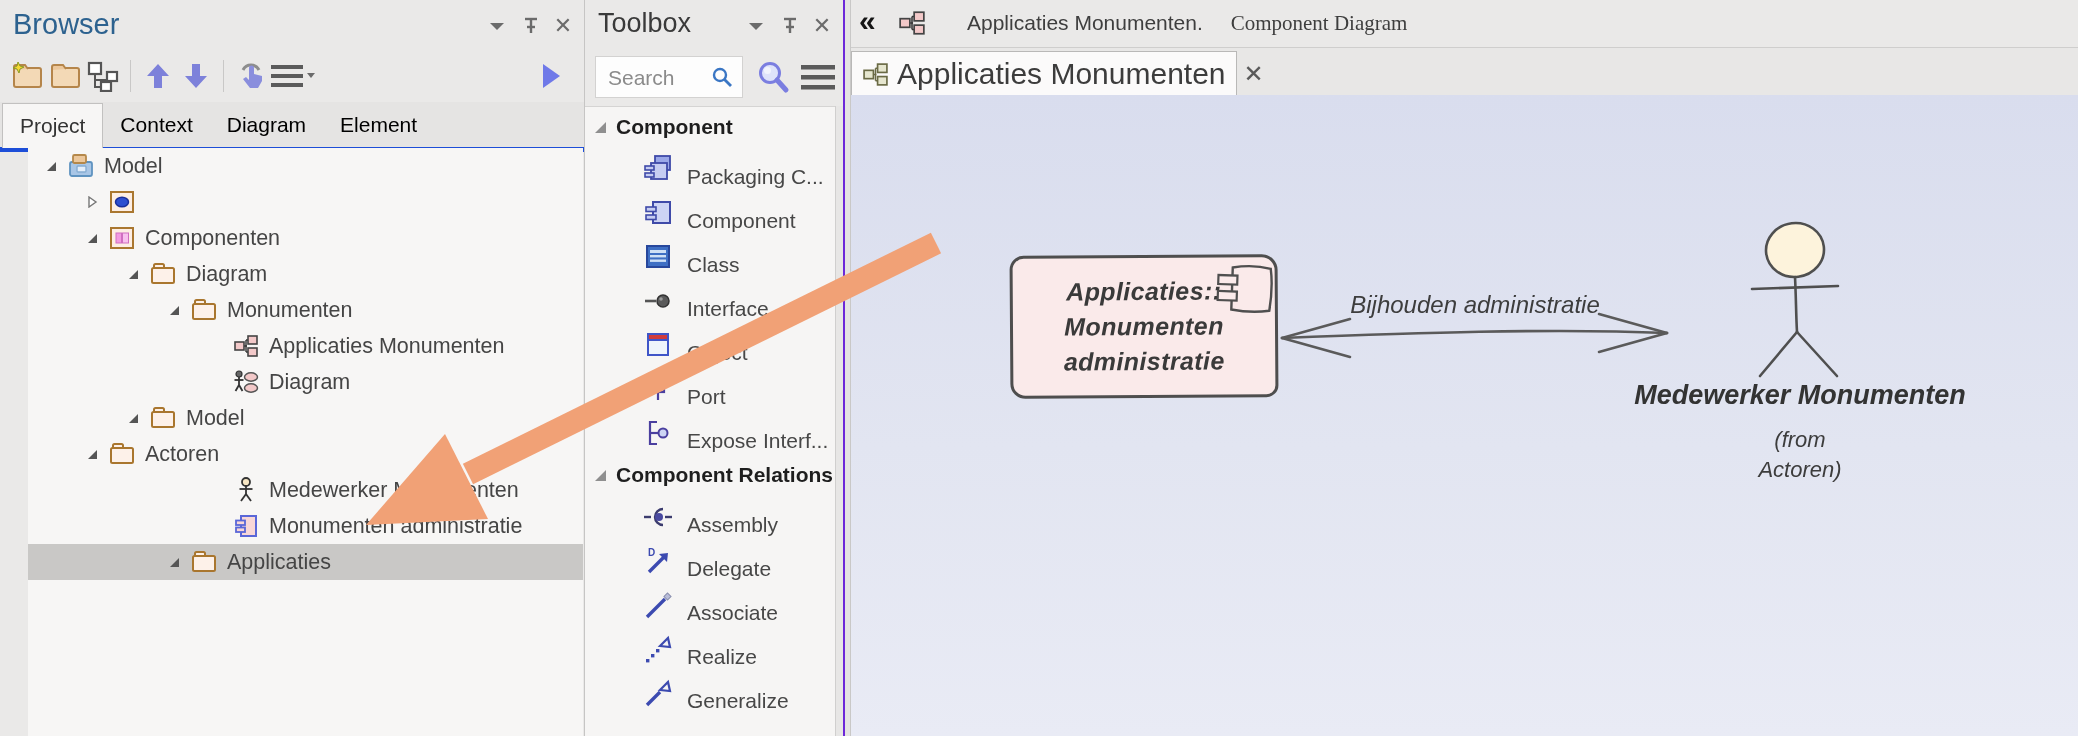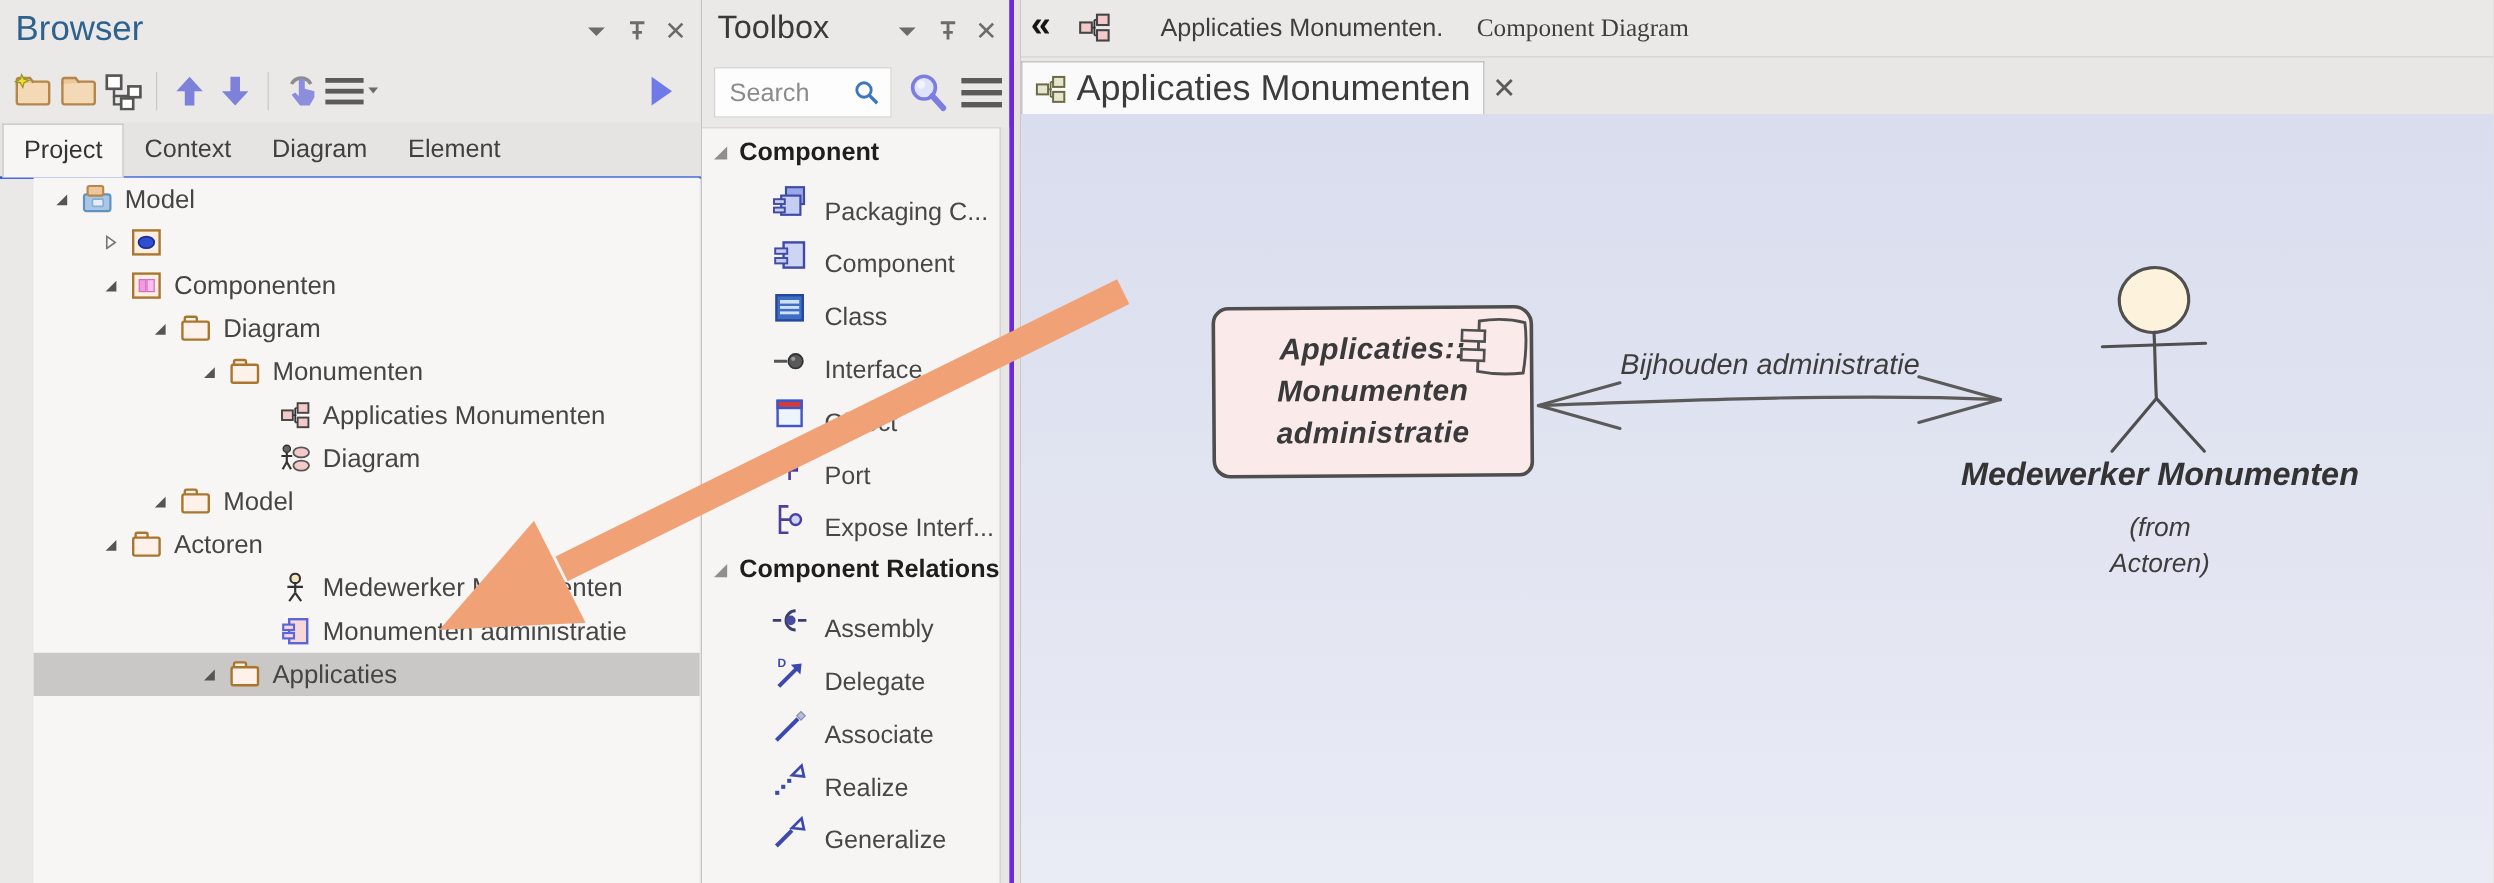--- a/index.html
+++ b/index.html
@@ -9,31 +9,31 @@
   .phead{position:relative;height:50px;}
   .ptitle{position:absolute;left:13px;top:8px;font-size:29px;color:#2d628f;}
   #toolbox .ptitle{color:#3a3a3a;font-size:27px;}
   .pctl{position:absolute;top:14px;width:26px;height:24px;display:flex;align-items:center;justify-content:center;
         color:#6b6b6b;font-size:22px;cursor:pointer;}
   
   #browser{position:absolute;left:0;top:0;width:585px;height:736px;background:#eae9e8;border-right:1px solid #c6c5c4;box-sizing:border-box;}
   .btoolbar{height:52px;display:flex;align-items:center;padding-left:8px;}
   .tbtn{width:38px;height:38px;display:flex;align-items:center;justify-content:center;cursor:pointer;}
   .tsep{width:1px;height:32px;background:#c9c8c7;margin:0 8px;}
-  .btabs{height:45px;display:flex;align-items:flex-end;background:#e5e4e3;border-bottom:2px solid #1d4ed8;padding-left:2px;}
-  .btab{height:44px;display:flex;align-items:center;padding:0 17px;font-size:21px;color:#404040;cursor:pointer;}
+  .btabs{height:45px;display:flex;align-items:flex-end;background:#e5e4e3;border-bottom:5px solid #1d4ed8;padding-left:2px;}
+  .btab{height:44px;display:flex;align-items:center;padding:0 17px;font-size:21px;color:#000000;cursor:pointer;}
   .btab.active{background:#f7f6f5;border:1px solid #c2c1c0;border-bottom:none;margin-bottom:-1px;color:#333;}
   .btree{position:absolute;left:0;right:1px;top:148px;bottom:0;background:#f7f6f5;margin-left:28px;}
   .trow{height:36px;display:flex;align-items:center;cursor:pointer;white-space:nowrap;}
   .trow.selected{background:#c9c8c6;}
   .twist{flex:0 0 22px;display:flex;align-items:center;}
   .ticon{flex:0 0 26px;width:26px;height:26px;margin-right:10px;}
   .tlabel{font-size:21.5px;color:#454545;}
   
-  #toolbox{position:absolute;left:585px;top:0;width:260px;height:736px;background:#eae9e8;border-right:4px solid #6d28d9;box-sizing:border-box;}
+  #toolbox{position:absolute;left:585px;top:0;width:260px;height:736px;background:#eae9e8;border-right:2px solid #6d28d9;box-sizing:border-box;}
   .tbx-search{position:relative;height:57px;}
   .tbx-input{position:absolute;left:10px;top:6px;width:148px;height:42px;background:#fdfdfd;border:1px solid #d3d2d1;box-sizing:border-box;}
   .tbx-input input{position:absolute;left:10px;top:5px;width:100px;height:30px;border:none;outline:none;background:transparent;
         font-family:"Liberation Sans",sans-serif;font-size:21px;color:#555;}
   .tbx-input input::placeholder{color:#8b8b8b;}
   .tbx-list{position:absolute;left:0;right:7px;top:106px;bottom:0;background:#f6f5f4;border-top:1px solid #d5d4d3;overflow:hidden;}
   .tbx-scroll{position:absolute;right:0;top:106px;bottom:0;width:7px;background:#e7e6e5;border-left:1px solid #d0cfce;}
   .tsec{height:40px;display:flex;align-items:center;padding-left:9px;}
   .tsec .tlabel{font-weight:bold;font-size:21px;color:#1e1e1e;white-space:nowrap;overflow:hidden;}
   .titem{height:44px;display:flex;align-items:center;padding-left:58px;cursor:pointer;}

